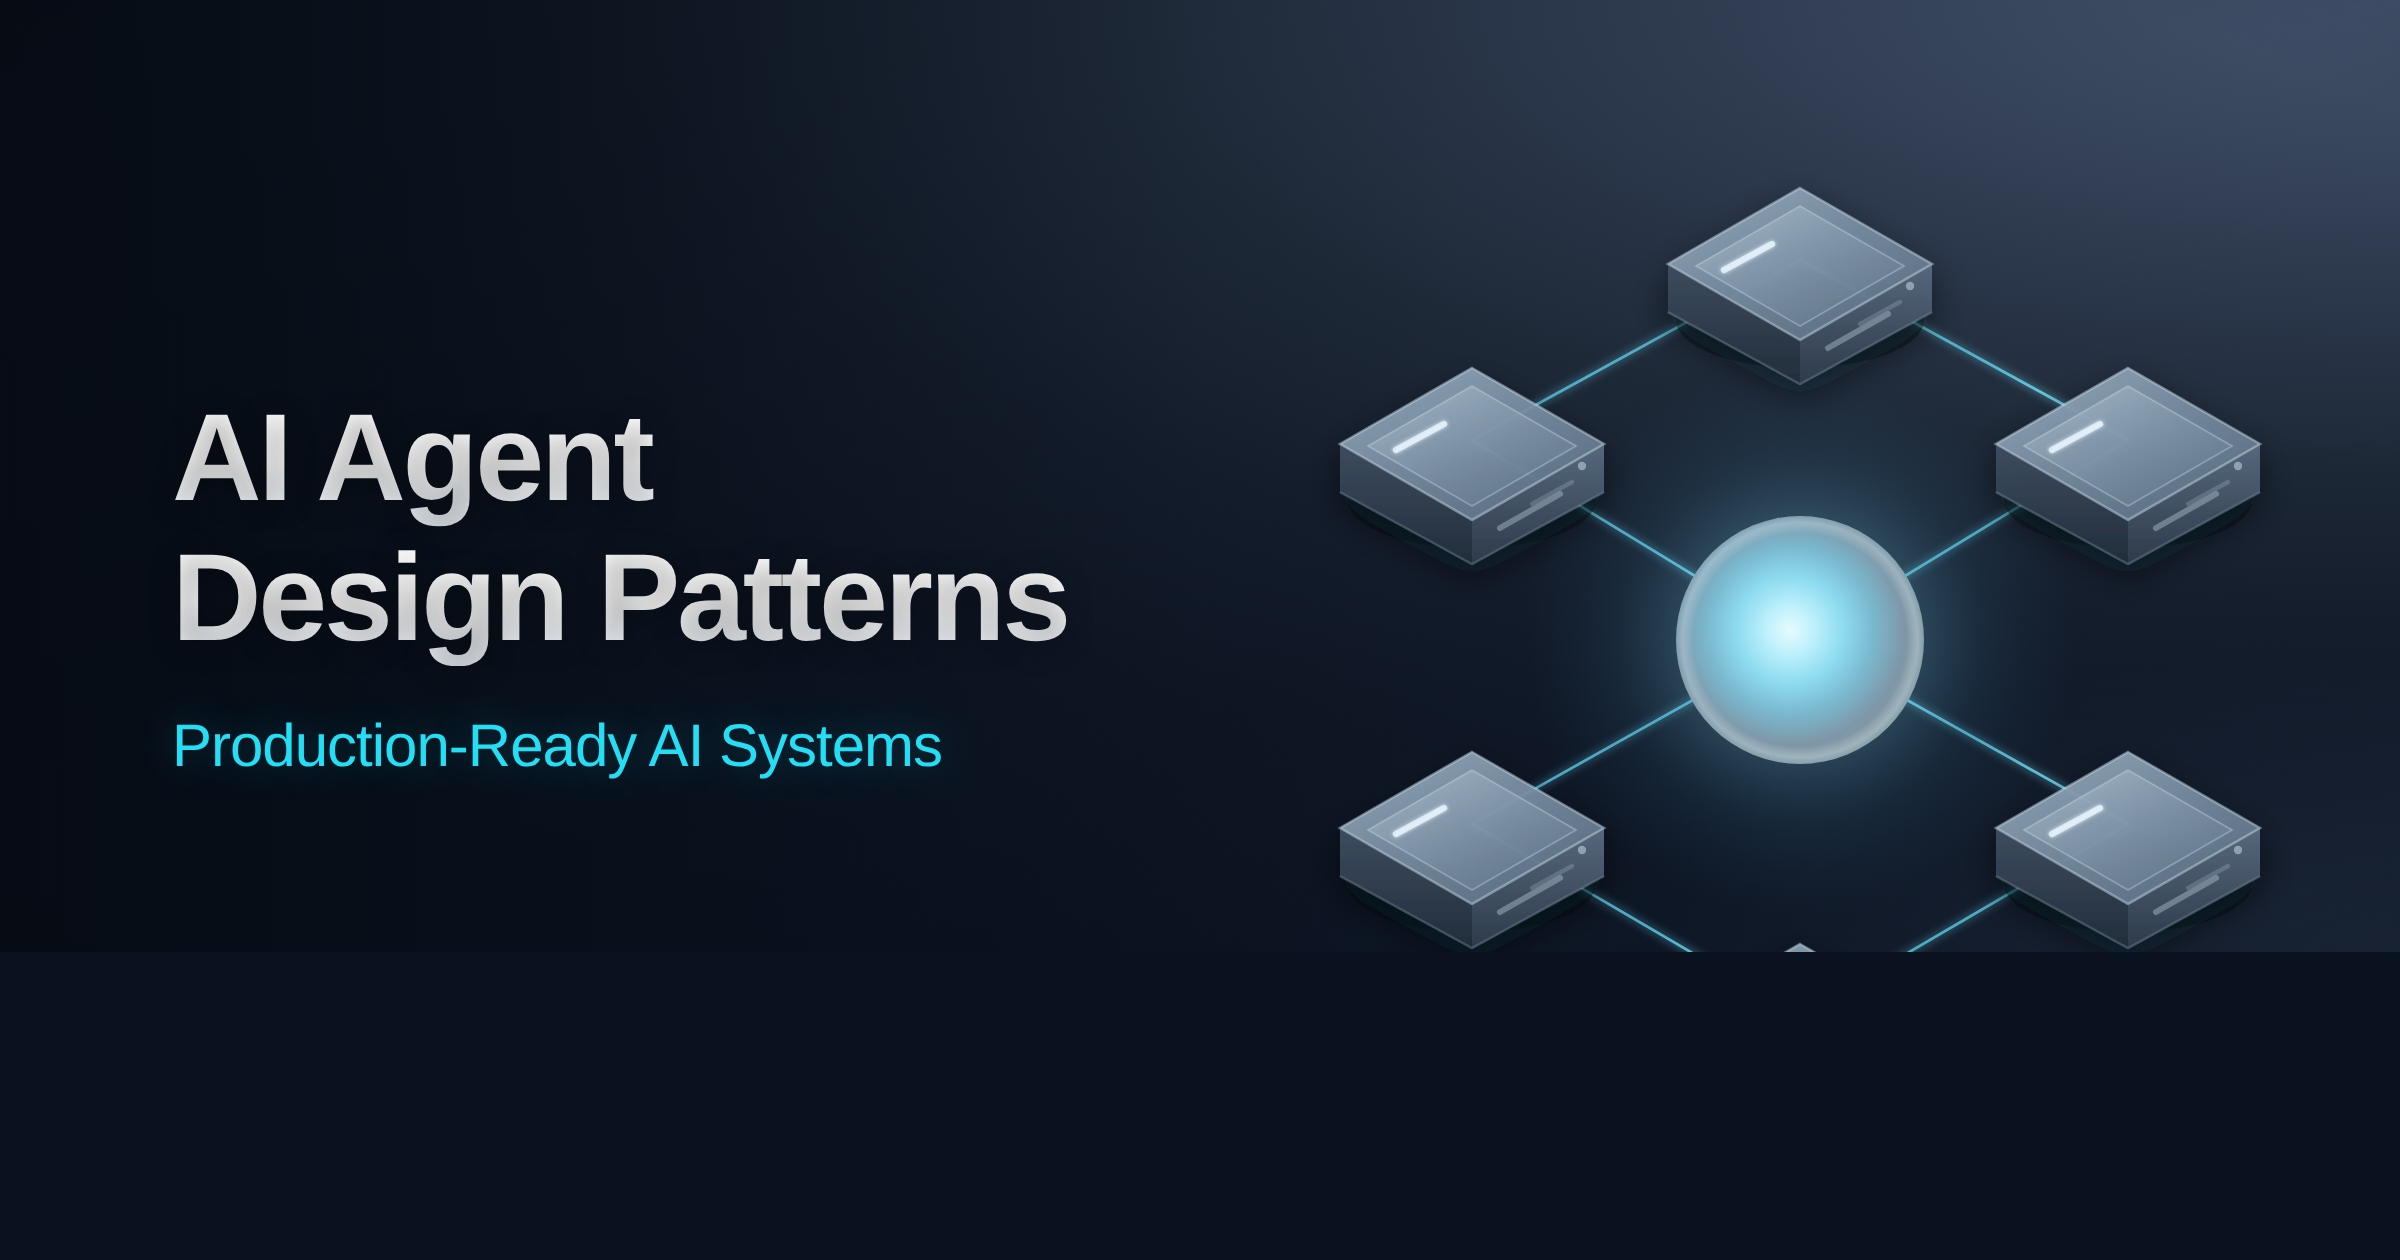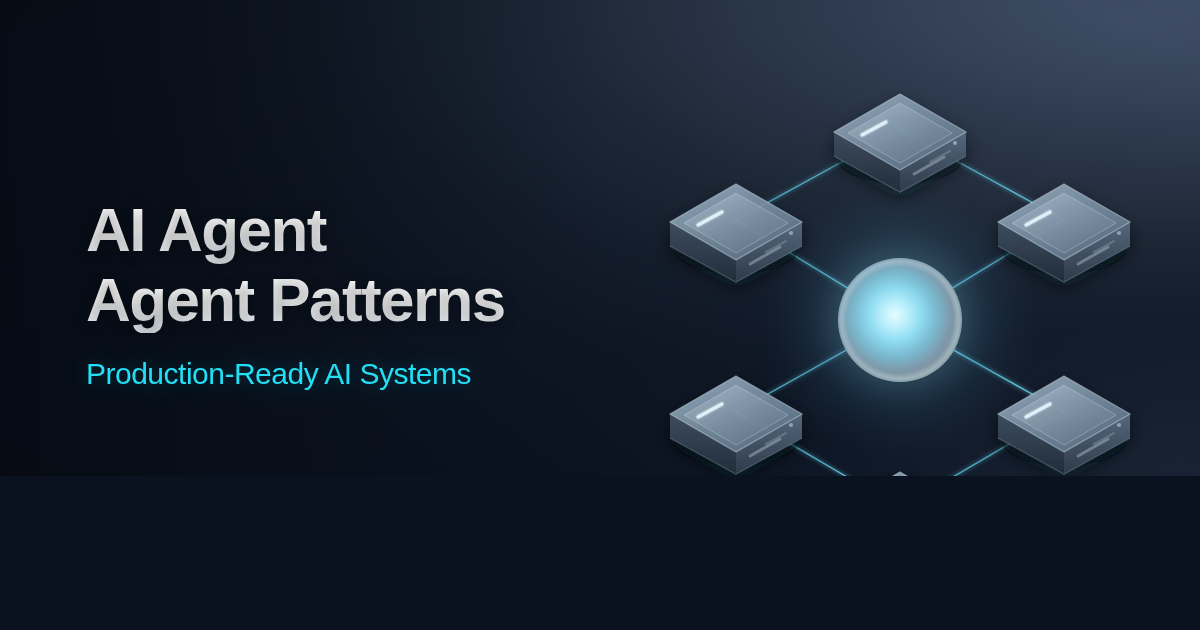--- a/index.html
+++ b/index.html
@@ -103,21 +103,21 @@
 
 <div id="stage">
 
   <div class="bg-layer bg-main"></div>
   <div class="bg-layer bg-bottomright"></div>
   <div class="bg-layer bg-leftdark"></div>
   <div class="bg-layer bg-vignette"></div>
 
   <div id="text-block">
     <div class="title-line" id="title-line-1">AI Agent</div>
-    <div class="title-line" id="title-line-2">Agent Patterns</div>
+    <div class="title-line" id="title-line-2">Design Patterns</div>
     <div id="subtitle">Production-Ready AI Systems</div>
   </div>
 
   <div id="graphic">
     <svg viewBox="0 0 536 570" xmlns="http://www.w3.org/2000/svg">
       <defs>
 
         <linearGradient id="lineGrad" x1="0" y1="0" x2="1" y2="1">
           <stop offset="0%" stop-color="#7fe3f5" stop-opacity="0.95"></stop>
           <stop offset="50%" stop-color="#5cc6e0" stop-opacity="0.80"></stop>

